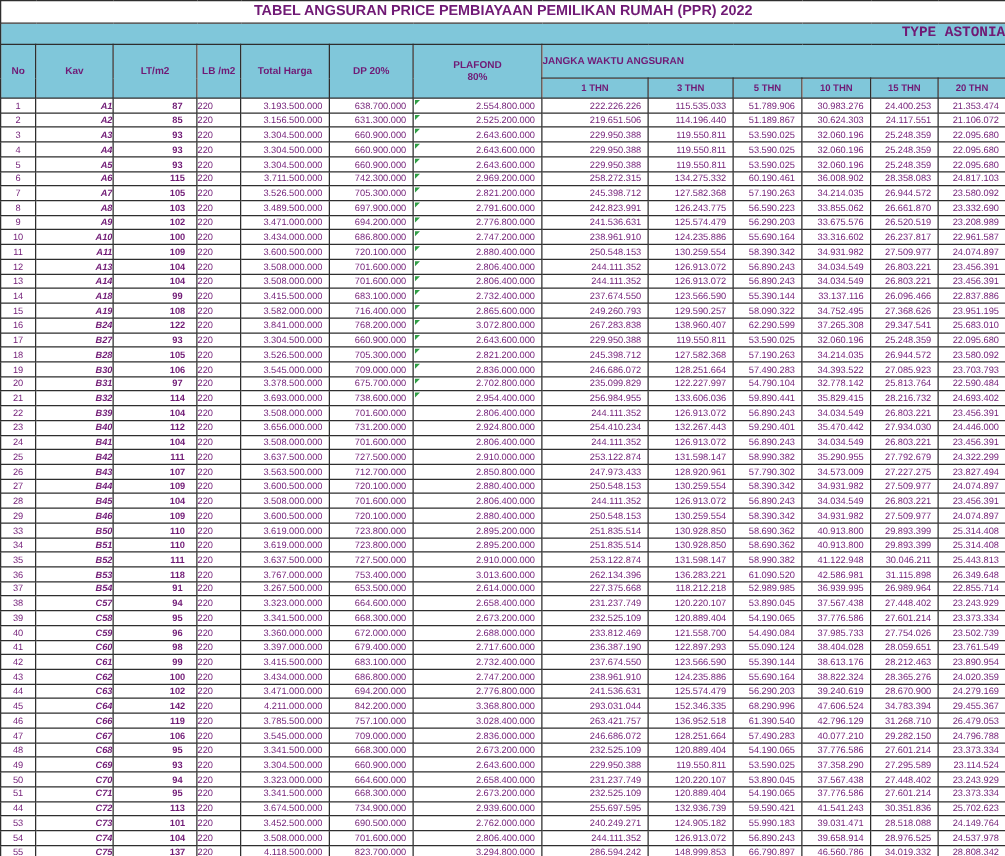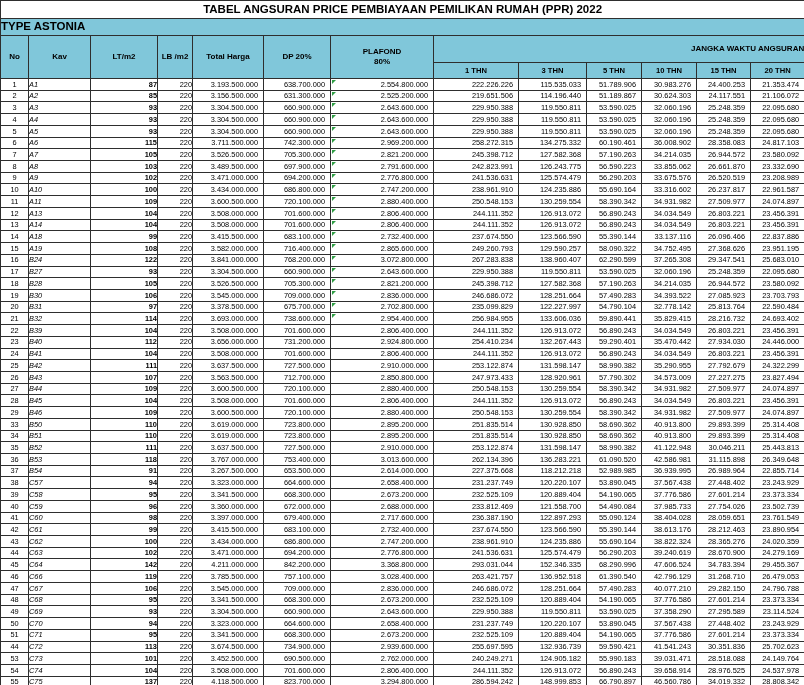--- a/index.html
+++ b/index.html
@@ -1,34 +1,34 @@
 <!DOCTYPE html>
 <html><head>
 <meta charset="utf-8">
 <style>
   html,body{margin:0;padding:0;background:#ffffff;}
   .sheet{
     width:804px;height:685px;overflow:hidden;background:#fff;
-    font-family:"Liberation Sans",sans-serif;color:#000000;
+    font-family:"Liberation Sans",sans-serif;color:#701a75;
   }
   table{border-collapse:collapse;width:804px;table-layout:fixed;}
   th,td{border:1px solid #2e2e2e;padding:0;line-height:1;overflow:hidden;white-space:nowrap;}
   th{font-weight:bold;}
   .t-title{height:17px;font-size:11.5px;background:#ffffff;text-align:center;}
-  .t-sub{height:16px;font-size:11.5px;background:#80c7da;text-align:left;}
+  .t-sub{height:16px;font-size:11.5px;background:#80c7da;text-align:right;font-family:Liberation Mono, monospace;}
   .t-head{background:#80c7da;font-size:8px;text-align:center;vertical-align:middle;}
   .t-head .l2{display:block;margin-top:2px;}
-  .t-jangka{background:#80c7da;font-size:8px;height:26px;text-align:right;vertical-align:middle;}
+  .t-jangka{background:#80c7da;font-size:8px;height:26px;text-align:left;vertical-align:middle;}
   .t-tenor{background:#80c7da;font-size:7.6px;height:15px;text-align:center;vertical-align:middle;margin-top:15px;}
   tbody tr{height:11.72px;}
   tbody td{font-size:7.4px;vertical-align:middle;}
   td.c-no{text-align:center;}
-  td.c-kav{text-align:left;font-weight:normal;font-style:italic;}
-  td.c-lt{text-align:right;font-weight:bold;padding-left:36px;}
-  td.c-lb{text-align:right;}
+  td.c-kav{text-align:right;font-weight:bold;font-style:italic;}
+  td.c-lt{text-align:center;font-weight:bold;padding-left:36px;}
+  td.c-lb{text-align:left;}
   td.c-num{text-align:right;padding-right:5px;}
   td.c-plafond{position:relative;margin-left:21px;}
   .flag-tri{
     position:absolute;left:1px;top:1px;width:0;height:0;
     border-top:4px solid #2f9e44;border-right:4px solid transparent;
   }
 </style>
 </head>
 <body>
 

